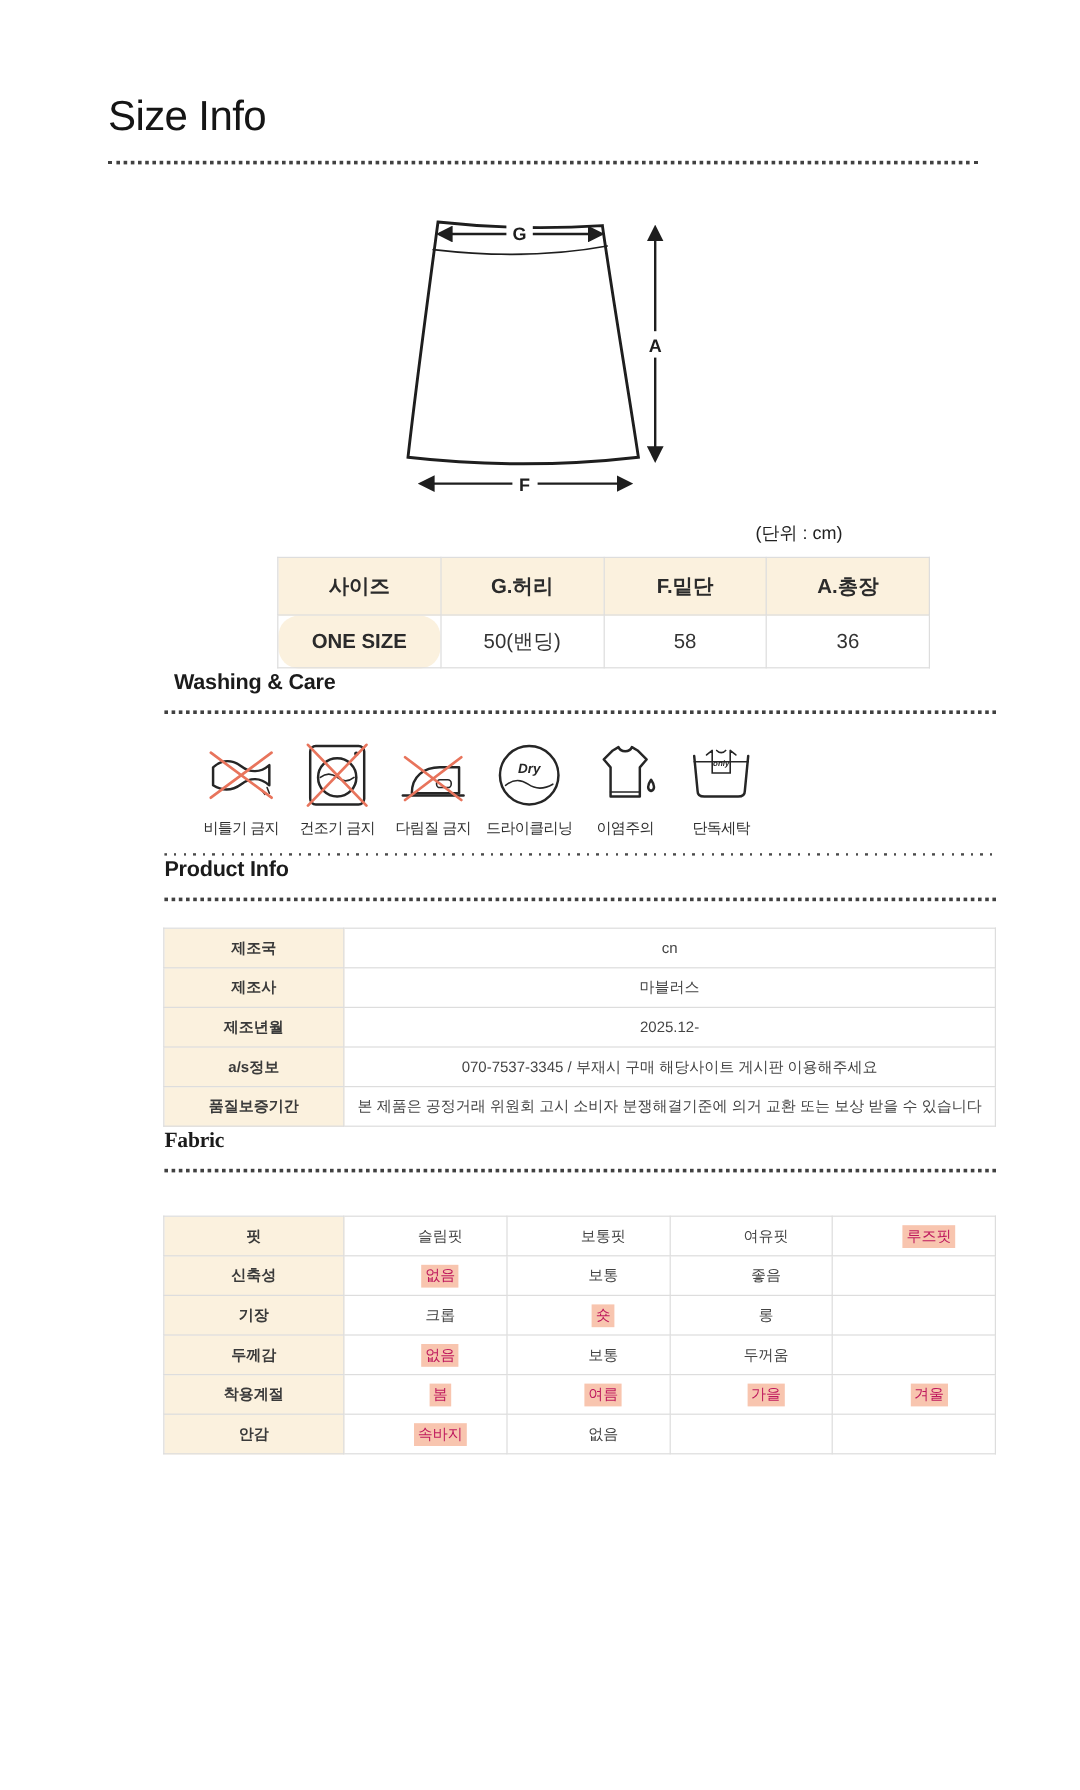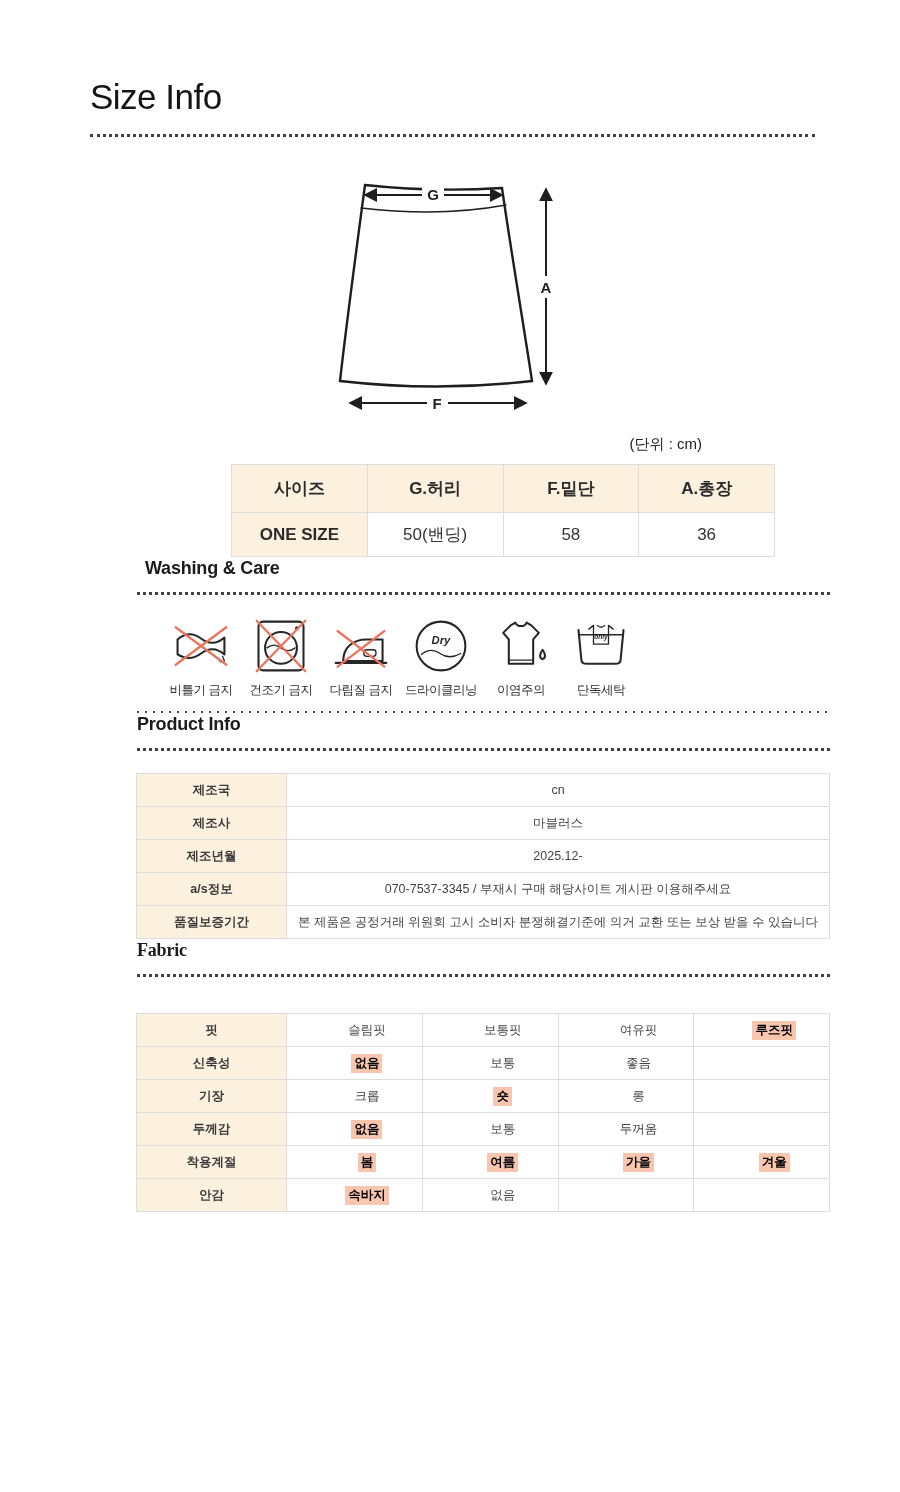--- a/index.html
+++ b/index.html
@@ -47,21 +47,21 @@
   }
 
   
   table { border-collapse: collapse; table-layout: fixed; }
   td, th { border: 1px solid #ddd; text-align: center; vertical-align: middle; }
   .cream { background: #FBF1DE; }
 
   .size-table { margin: 10px 0 0 231px; width: 544px; }
   .size-table th { height: 48px; font-size: 17px; font-weight: 700; color: #2b2b2b; }
   .size-table td { height: 44px; font-size: 17px; color: #333; }
-  .size-table td.size-name { font-weight: 600; color: #2b2b2b; }
+  .size-table td.size-name { font-weight: 600; color: #2b2b2b; border-radius: 17px; }
 
   
   .care-row {
     margin: 21px 0 0 161px;
     display: flex; align-items: flex-start;
   }
   .care-item { width: 80px; text-align: center; }
   .care-icon { display:block; height: 60px; }
   .care-icon svg { display:block; margin: 0 auto; }
   .care-label { margin-top: 6px; font-size: 12.5px; color: #2e2e2e; letter-spacing: -0.5px; }
@@ -73,22 +73,22 @@
   .info-table td.lbl { width: 150px; font-weight: 700; color: #3a3a3a; }
   .info-table td.val { color: #444; padding: 0 10px; }
 
   
   .fabric-table { margin: 36px 0 0 136px; width: 694px; }
   .fabric-table td { height: 33px; font-size: 12.5px; color: #444; }
   .fabric-table td.lbl { width: 150px; font-weight: 700; color: #3a3a3a; }
   .fabric-table td .opt { display: inline-block; padding: 1px 3px; margin-left: 25px; }
   .fabric-table td .opt.selected {
     background: #F8C5AF;
-    color: #000000;
-    font-weight: 700;
+    color: #be185d;
+    font-weight: 400;
   }
 
   .spacer-mt66 { margin-top: 66px; }
   .spacer-mt70 { margin-top: 70px; }
   .spacer-mt62 { margin-top: 62px; font-family: Liberation Serif, serif; }
 
   
   .ic { stroke: #262626; fill: none; stroke-width: 2.2; stroke-linecap: round; stroke-linejoin: round; }
   .ic-thin { stroke: #262626; fill: none; stroke-width: 1.4; stroke-linecap: round; }
   .ic-x { stroke: #E8745C; fill: none; stroke-width: 2.4; stroke-linecap: round; }

